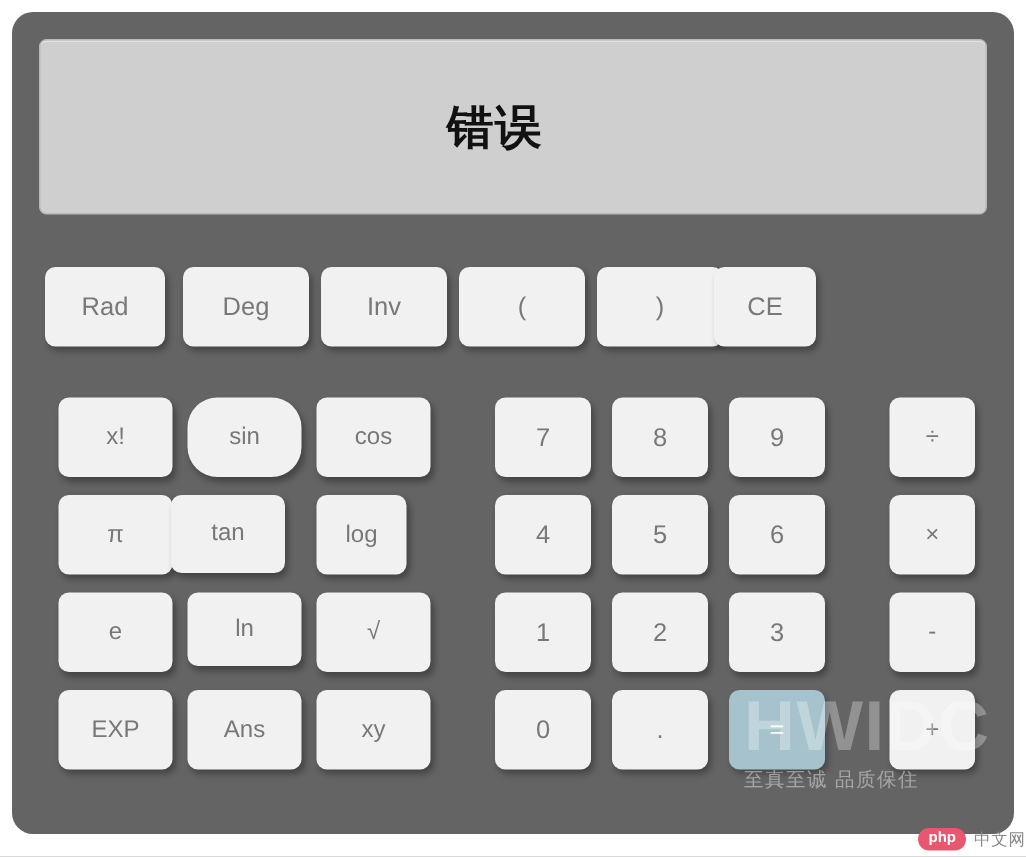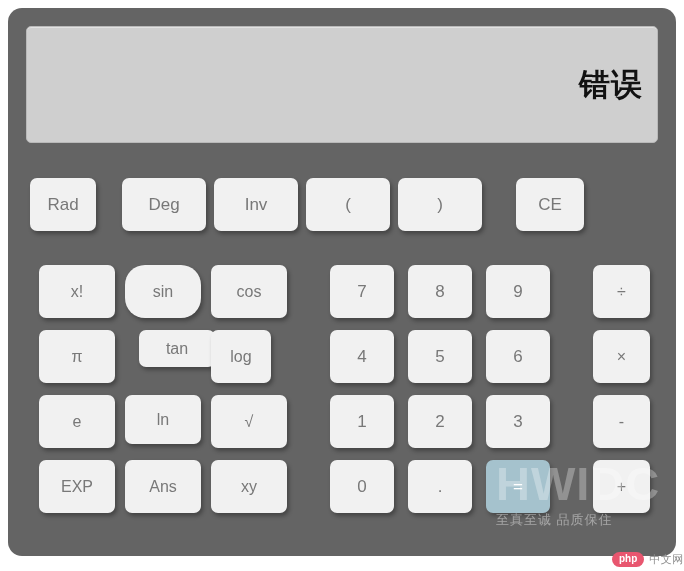--- a/index.html
+++ b/index.html
@@ -34,22 +34,22 @@
     top: 18px;
     width: 632px;
     height: 117px;
     background: #cfcfcf;
     border: 1px solid #b9b9b9;
     border-radius: 5px;
     box-sizing: border-box;
     box-shadow: inset 0 1px 0 #e2e2e2;
     display: flex;
     align-items: center;
-    justify-content: flex-end;
-    padding-right: 14px;
+    justify-content: center;
+    padding-right: 24px;
   }
   #display-value {
     font-size: 31px;
     font-weight: bold;
     color: #111111;
     letter-spacing: 1px;
     line-height: 1;
     white-space: nowrap;
   }
 
@@ -127,33 +127,33 @@
 </style>
 </head>
 <body>
 
 <div id="calculator">
 
   <div id="display">
     <div id="display-value">错误</div>
   </div>
 
-  <div class="btn" style="left:22px;  top:170px; width:66px; height:53px;">Rad</div>
+  <div class="btn" style="left:22px;  top:170px; width:80px; height:53px;">Rad</div>
   <div class="btn" style="left:114px; top:170px; width:84px; height:53px;">Deg</div>
   <div class="btn" style="left:206px; top:170px; width:84px; height:53px;">Inv</div>
   <div class="btn" style="left:298px; top:170px; width:84px; height:53px;">(</div>
   <div class="btn" style="left:390px; top:170px; width:84px; height:53px;">)</div>
-  <div class="btn" style="left:508px; top:170px; width:68px; height:53px;">CE</div>
+  <div class="btn" style="left:468px; top:170px; width:68px; height:53px;">CE</div>
 
   <div class="btn small-text" style="left:31px;  top:257px; width:76px; height:53px;">x!</div>
   <div class="btn small-text" style="left:117px; top:257px; width:76px; height:53px;border-radius:20px;">sin</div>
   <div class="btn small-text" style="left:203px; top:257px; width:76px; height:53px;">cos</div>
 
   <div class="btn small-text" style="left:31px;  top:322px; width:76px; height:53px;">π</div>
-  <div class="btn small-text" style="left:131px; top:322px; width:76px; height:37px;">tan</div>
+  <div class="btn small-text" style="left:106px; top:322px; width:76px; height:52px;">tan</div>
   <div class="btn small-text" style="left:203px; top:322px; width:60px; height:53px;">log</div>
 
   <div class="btn small-text" style="left:31px;  top:387px; width:76px; height:53px;">e</div>
   <div class="btn small-text" style="left:117px; top:387px; width:76px; height:49px;text-align:center;">ln</div>
   <div class="btn small-text" style="left:203px; top:387px; width:76px; height:53px;">√</div>
 
   <div class="btn small-text" style="left:31px;  top:452px; width:76px; height:53px;">EXP</div>
   <div class="btn small-text" style="left:117px; top:452px; width:76px; height:53px;">Ans</div>
   <div class="btn small-text" style="left:203px; top:452px; width:76px; height:53px;">xy</div>
 

